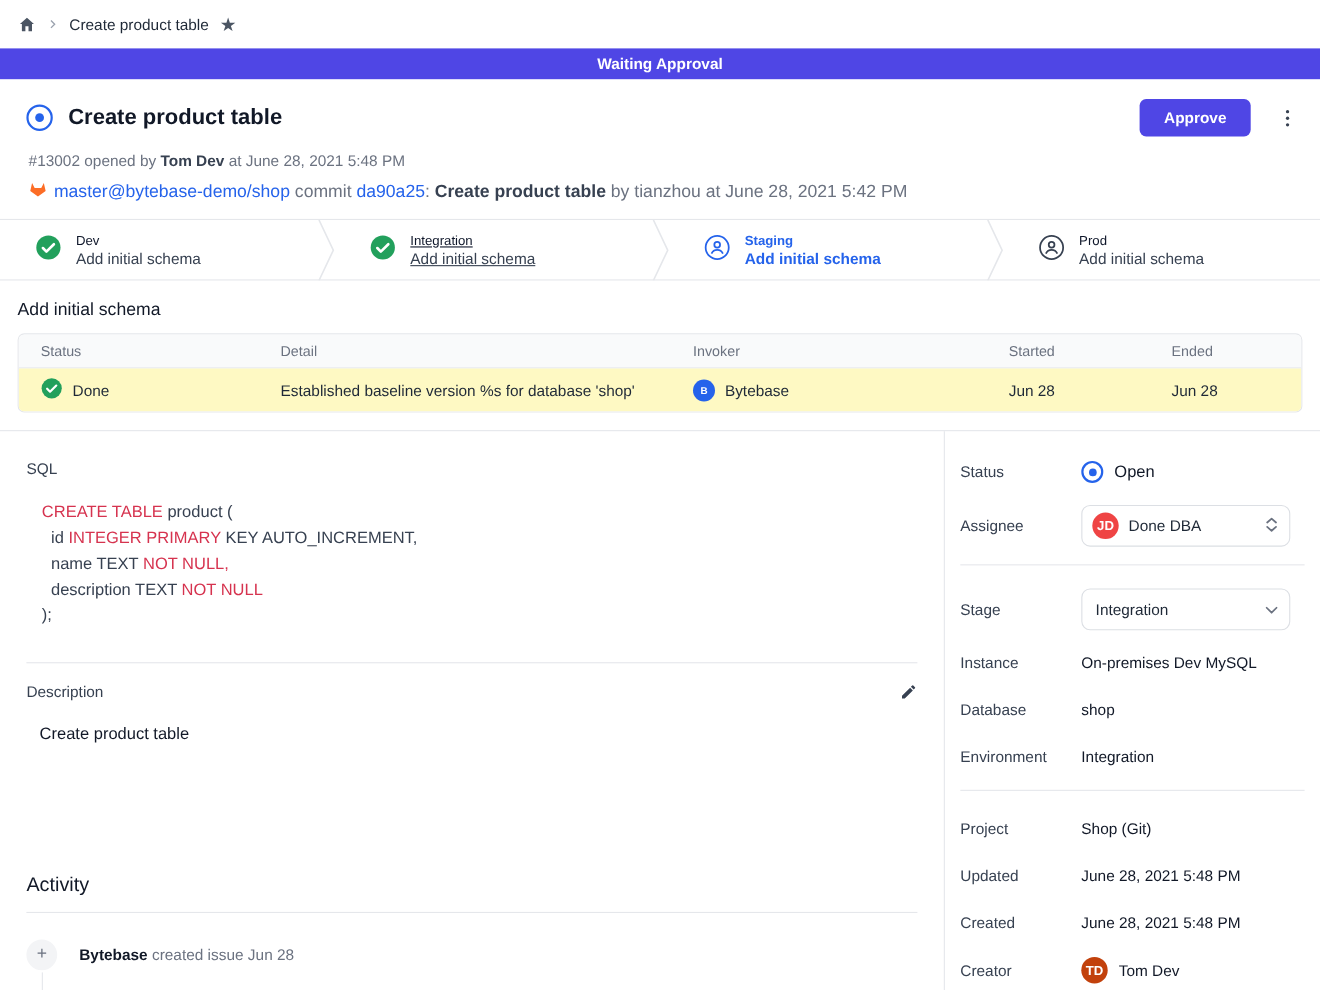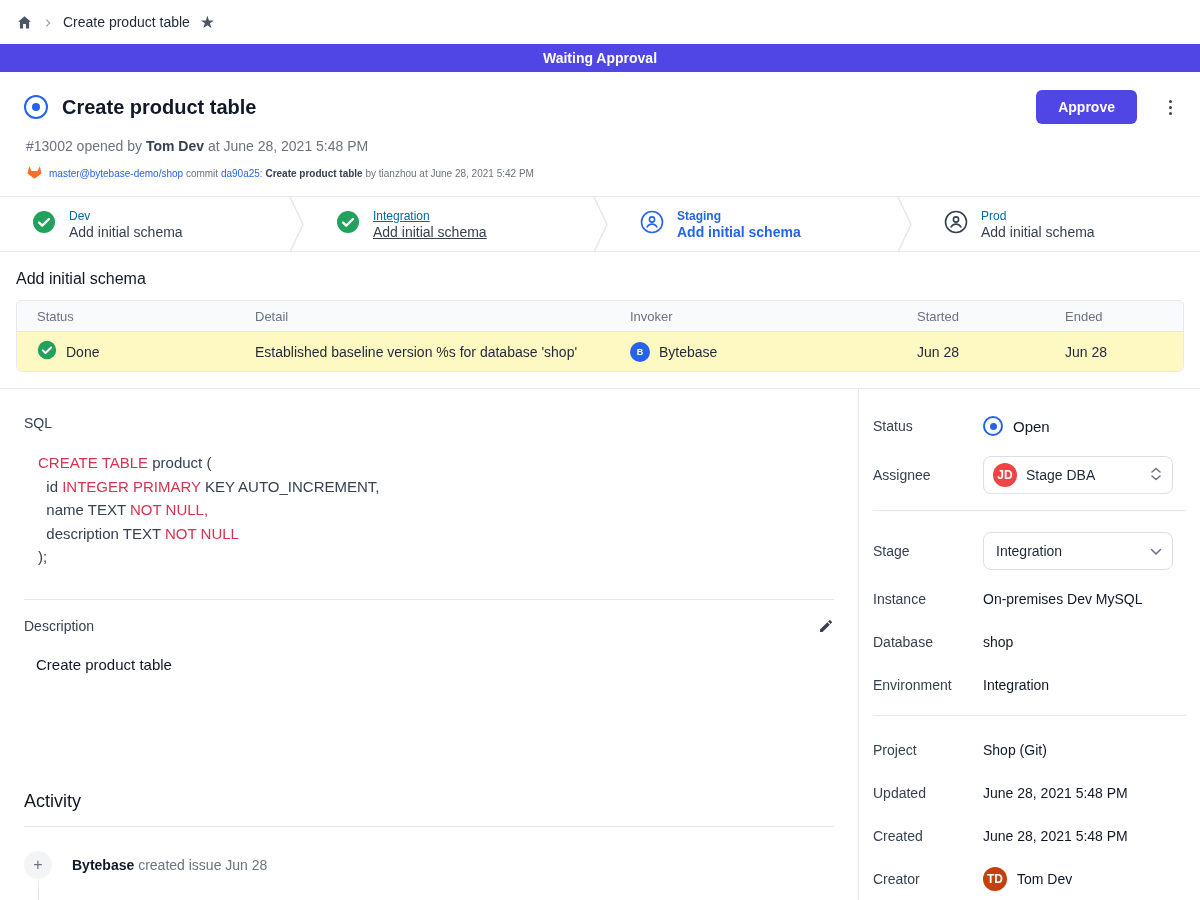--- a/index.html
+++ b/index.html
@@ -24,31 +24,31 @@
                      display:inline-flex; align-items:center; justify-content:center; flex:none; }
   .issue-open-icon::after { content:""; width:8px; height:8px; border-radius:50%; background:#2563eb; }
   .issue-title { font-size:20px; font-weight:700; color:#111827; }
   .header-spacer { flex:1; }
   .approve-btn { background:#4f46e5; color:#fff; border:none; border-radius:6px; font-size:14px;
                  font-weight:600; padding:9px 22px; cursor:pointer; font-family:Liberation Sans, sans-serif; }
   .kebab { margin-left:14px; display:flex; flex-direction:column; gap:3px; cursor:pointer; padding:4px; }
   .kebab i { width:3px; height:3px; border-radius:50%; background:#374151; }
   .issue-meta { margin:14px 0 0 2px; font-size:14px; color:#6b7280; }
   .issue-meta .strong { color:#374151; font-weight:600; }
-  .commit-line { margin:10px 0 0 2px; font-size:10px; color:#6b7280; display:flex; align-items:center; gap:6px;text-align:center; }
+  .commit-line { margin:10px 0 0 2px; font-size:16px; color:#6b7280; display:flex; align-items:center; gap:6px;text-align:center; }
   .commit-line a { color:#2563eb; text-decoration:none; cursor:pointer; }
   .commit-line .msg { color:#374151; font-weight:600; }
 
   
   .pipeline { height:56px; border-top:1px solid #e5e7eb; border-bottom:1px solid #e5e7eb;
               display:flex; align-items:stretch; }
   .stage { flex:1; display:flex; align-items:center; gap:13px; padding-left:30px; cursor:pointer; }
   .stage:first-child { padding-left:32px; }
   .stage .stage-text { display:flex; flex-direction:column; gap:1px; }
-  .stage .env { font-size:12px; color:#0369a1; }
+  .stage .env { font-size:12px; color:#0f172a; }
   .stage .task { font-size:14px; color:#374151; }
   .stage.linked .env, .stage.linked .task { text-decoration:underline; }
   .stage.active .env { color:#2563eb; font-weight:700; }
   .stage.active .task { color:#2563eb; font-weight:700; }
   .stage-sep { flex:none; width:18px; display:flex; align-items:center; }
 
   
   .task-section { padding:16px 16px 16px 16px; border-bottom:1px solid #e5e7eb; }
   .task-heading { font-size:16px; font-weight:400; color:#111827; margin:2px 0 12px 0; }
   .task-table { border:1px solid #e5e7eb; border-radius:6px; overflow:hidden; }
@@ -291,21 +291,21 @@
       <span class="side-label">Status</span>
       <span class="side-value">
         <span class="radio-open"></span>
         <span class="open-value">Open</span>
       </span>
     </div>
     <div class="side-row tall">
       <span class="side-label">Assignee</span>
       <span class="select-box">
         <span class="avatar md" style="background:#ef4444">JD</span>
-        <span class="grow">Stage DBA</span>
+        <span class="grow">Done DBA</span>
         <span>
           <svg width="12" height="14" viewBox="0 0 12 14" fill="none" stroke="#6b7280" stroke-width="1.6" stroke-linecap="round" stroke-linejoin="round">
               <path d="M2 5l4-3.5L10 5M2 9l4 3.5L10 9"></path>
             </svg>
         </span>
       </span>
     </div>
     <hr class="side-divider">
     <div class="side-row tall">
       <span class="side-label">Stage</span>

